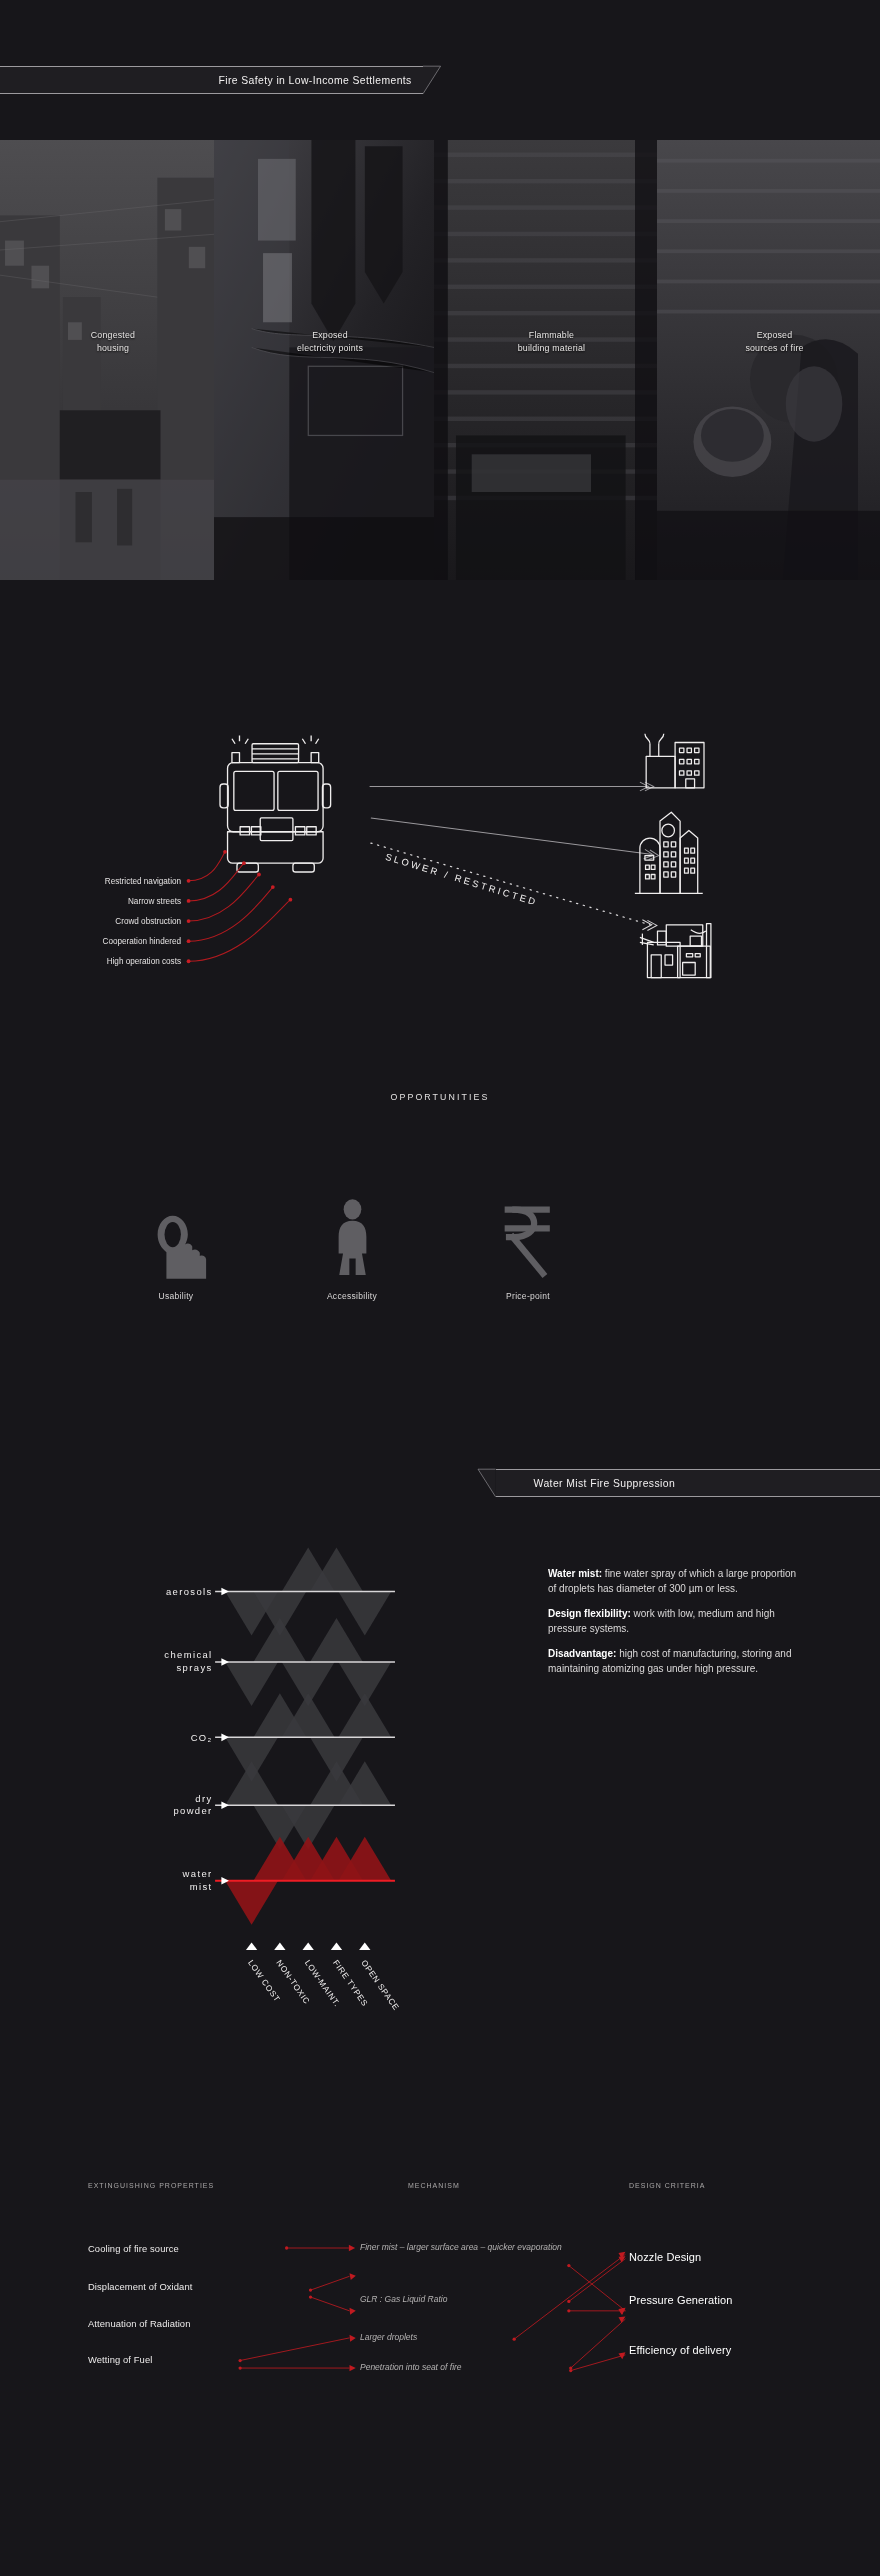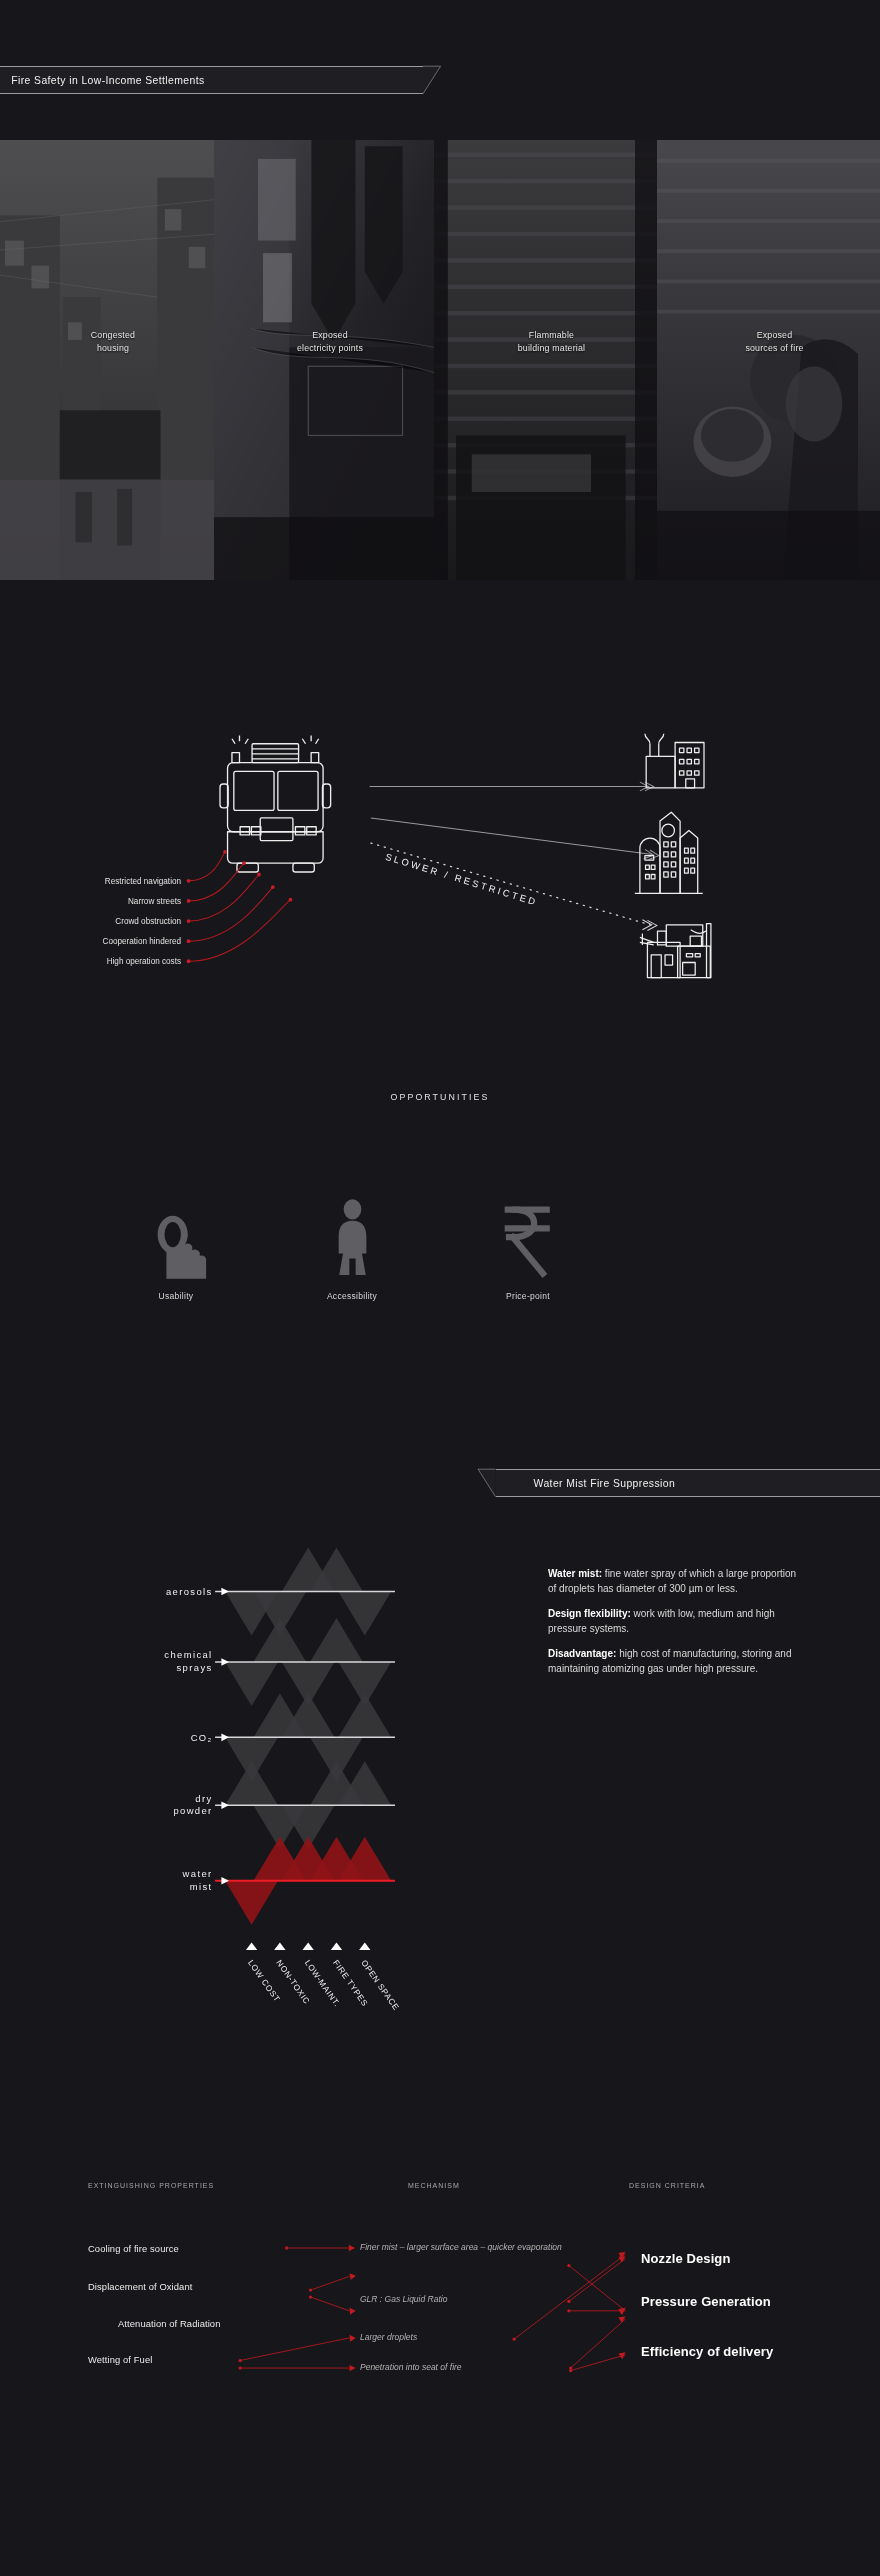--- a/index.html
+++ b/index.html
@@ -31,21 +31,21 @@
   }
   .banner-title {
     font-size: 10.4px;
     letter-spacing: 0.4px;
     color: #f2f0f0;
     white-space: nowrap;
   }
   .banner-notch { width: 17.6px; height: 28px; display:block; }
 
   #title-banner { left: 0; top: 66px; }
-  #title-banner .banner-body { width: 423px; justify-content: flex-start; }
+  #title-banner .banner-body { width: 423px; justify-content: flex-end; }
 
   #watermist-banner { left: 478px; top: 1469px; }
   #watermist-banner .banner-body { width: 403px; justify-content: flex-start; padding-left: 38px;}
 
   
   .photostrip {
     position: absolute; left: 0; top: 140px;
     width: 880px; height: 440px;
     display: flex;
   }
@@ -82,21 +82,21 @@
   
   .mist-text { position: absolute; left: 548px; top: 1566px; width: 252px; }
   .mist-text p { font-size: 10px; line-height: 1.52; color: #dcdada; margin-bottom: 9.4px; }
   .mist-text b { color: #ffffff; font-weight: bold; }
 
   
   .matrix { position: absolute; left: 0; top: 2182px; width: 880px; height: 264px; }
   .mx-head { position: absolute; font-size: 7px; letter-spacing: 1px; color: #a9a7a7; }
   .mx-left  { position: absolute; font-size: 9.4px; color: #eceaea; letter-spacing: 0.1px; white-space: nowrap; }
   .mx-mid   { position: absolute; font-size: 8.5px; color: #b4b2b2; font-style: italic; line-height:1.5; }
-  .mx-right { position: absolute; font-size: 13px; color: #ffffff; font-weight: bold; letter-spacing:0.1px; white-space: nowrap; margin-left: 12px; }
+  .mx-right { position: absolute; font-size: 11px; color: #ffffff; font-weight: normal; letter-spacing:0.1px; white-space: nowrap; }
 
   svg { display: block; overflow: visible; }
 </style>
 </head>
 <body>
 
 <div class="page">
 
   <div class="banner" id="title-banner">
     <div class="banner-body">
@@ -508,21 +508,21 @@
   </div>
 
   <div class="matrix">
 
     <div class="mx-head" style="left:88px;  top:0px;">EXTINGUISHING PROPERTIES</div>
     <div class="mx-head" style="left:408px;  top:0px;">MECHANISM</div>
     <div class="mx-head" style="left:629px; top:0px;">DESIGN CRITERIA</div>
 
     <div class="mx-left" style="left:88px; top:61px;">Cooling of fire source</div>
     <div class="mx-left" style="left:88px; top:99px;">Displacement of Oxidant</div>
-    <div class="mx-left" style="left:88px; top:136px;margin-left:30px;">Attenuation of Radiation</div>
+    <div class="mx-left" style="left:88px; top:136px;">Attenuation of Radiation</div>
     <div class="mx-left" style="left:88px; top:172px;">Wetting of Fuel</div>
 
     <div class="mx-mid" style="left:360px; top:59px; width:208px;">Finer mist – larger surface area – quicker evaporation</div>
     <div class="mx-mid" style="left:360px; top:111px;">GLR : Gas Liquid Ratio</div>
     <div class="mx-mid" style="left:360px; top:149px;">Larger droplets</div>
     <div class="mx-mid" style="left:360px; top:179px;">Penetration into seat of fire</div>
 
     <div class="mx-right" style="left:629px; top:69px;">Nozzle Design</div>
     <div class="mx-right" style="left:629px; top:112px;">Pressure Generation</div>
     <div class="mx-right" style="left:629px; top:162px;">Efficiency of delivery</div>

